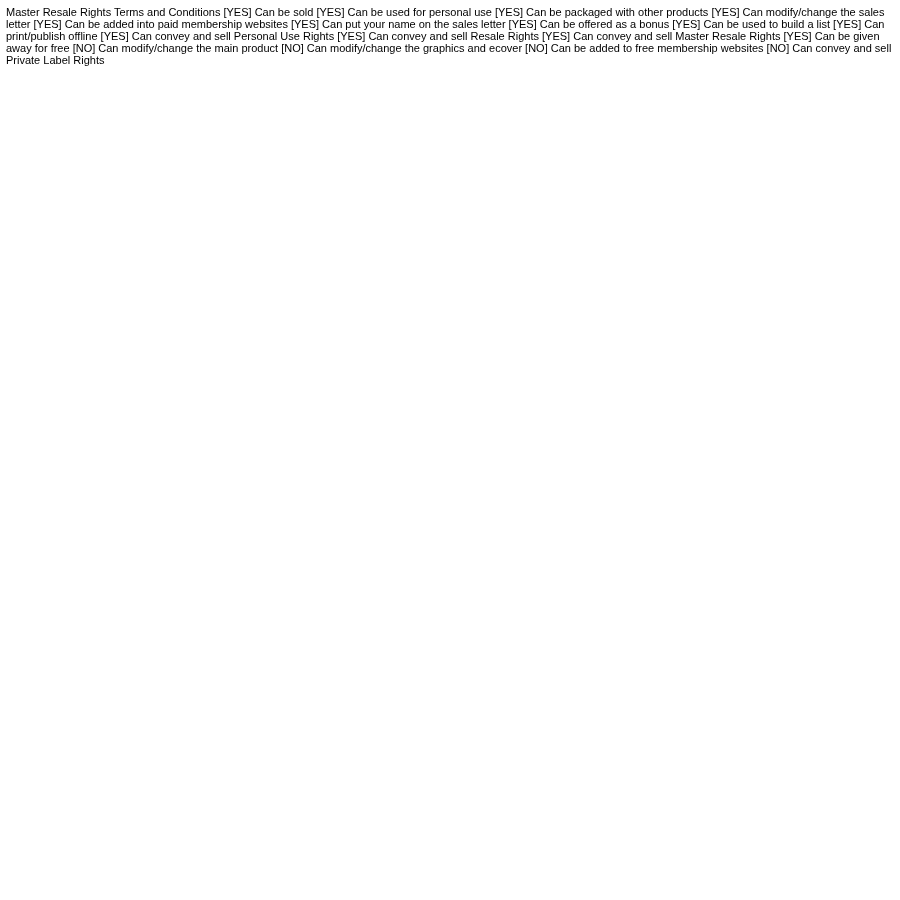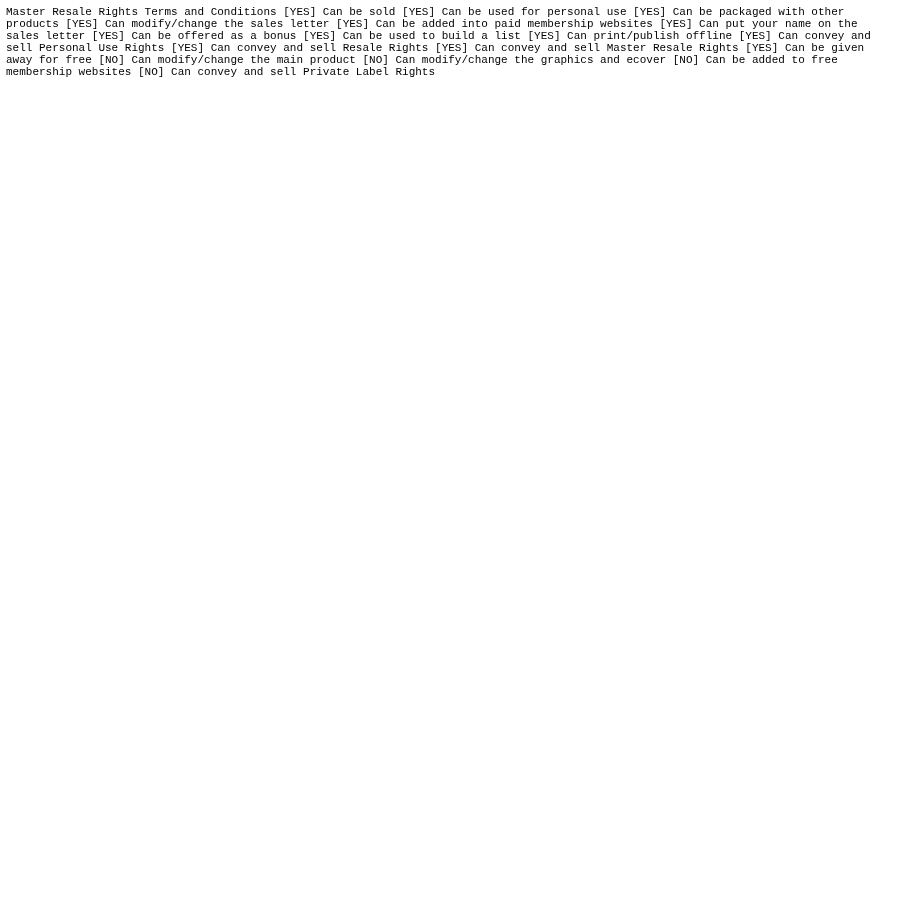--- a/index.html
+++ b/index.html
@@ -6,21 +6,21 @@
     margin: 0;
     padding: 0;
     background: #ffffff;
   }
   .page {
     position: relative;
     width: 900px;
     height: 900px;
     background: #ffffff;
     overflow: hidden;
-    font-family: Liberation Mono, monospace;
+    font-family: Liberation Sans, sans-serif;
   }
   .terms-paragraph {
     position: absolute;
     top: 6px;
     left: 6px;
     width: 888px;
     margin: 0;
     padding: 0;
     font-size: 11px;
     line-height: 12px;

